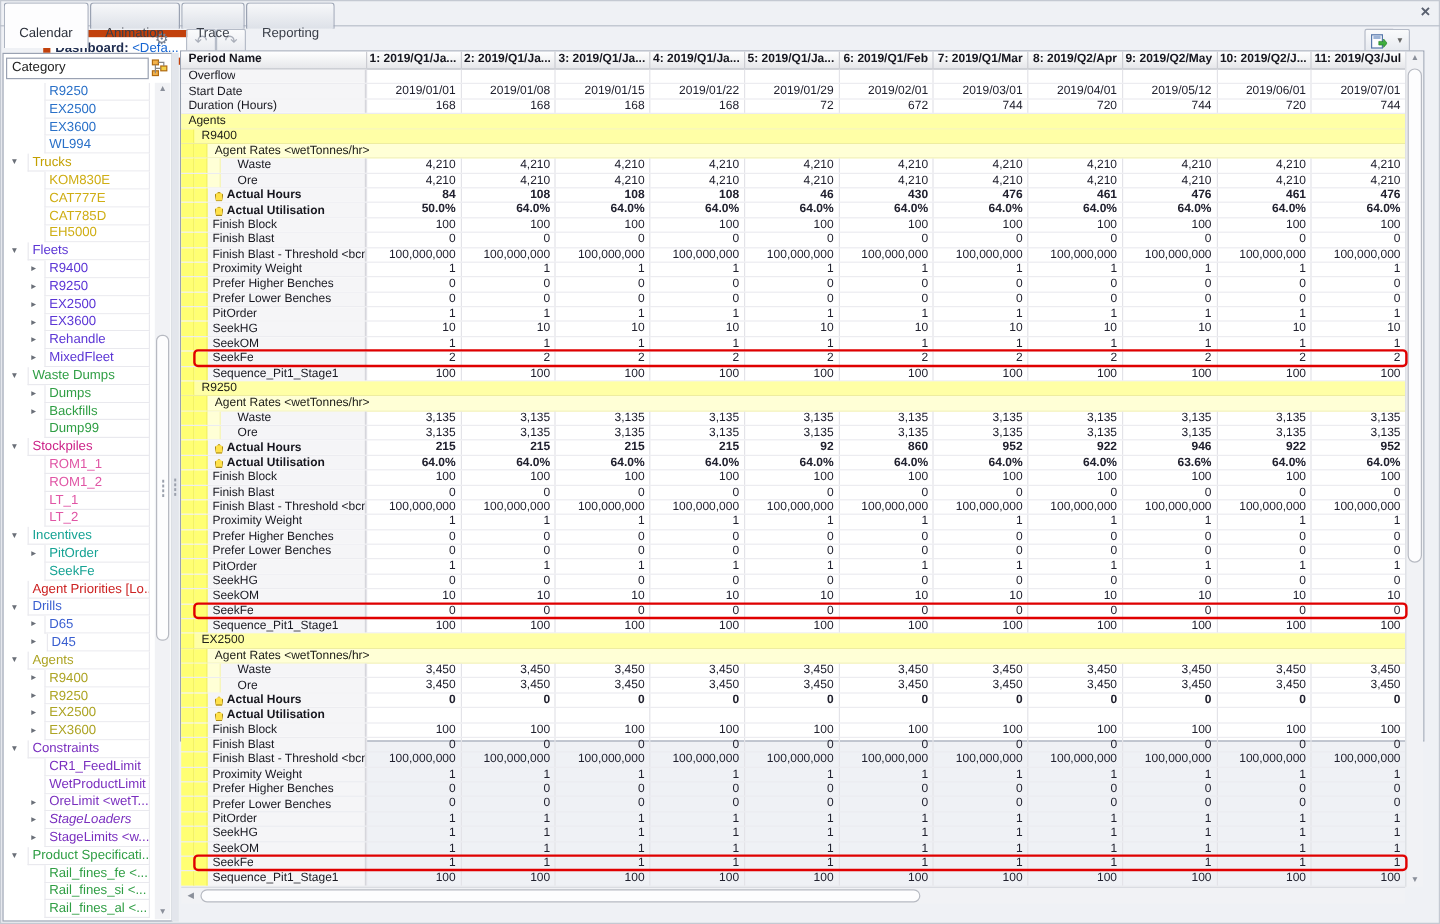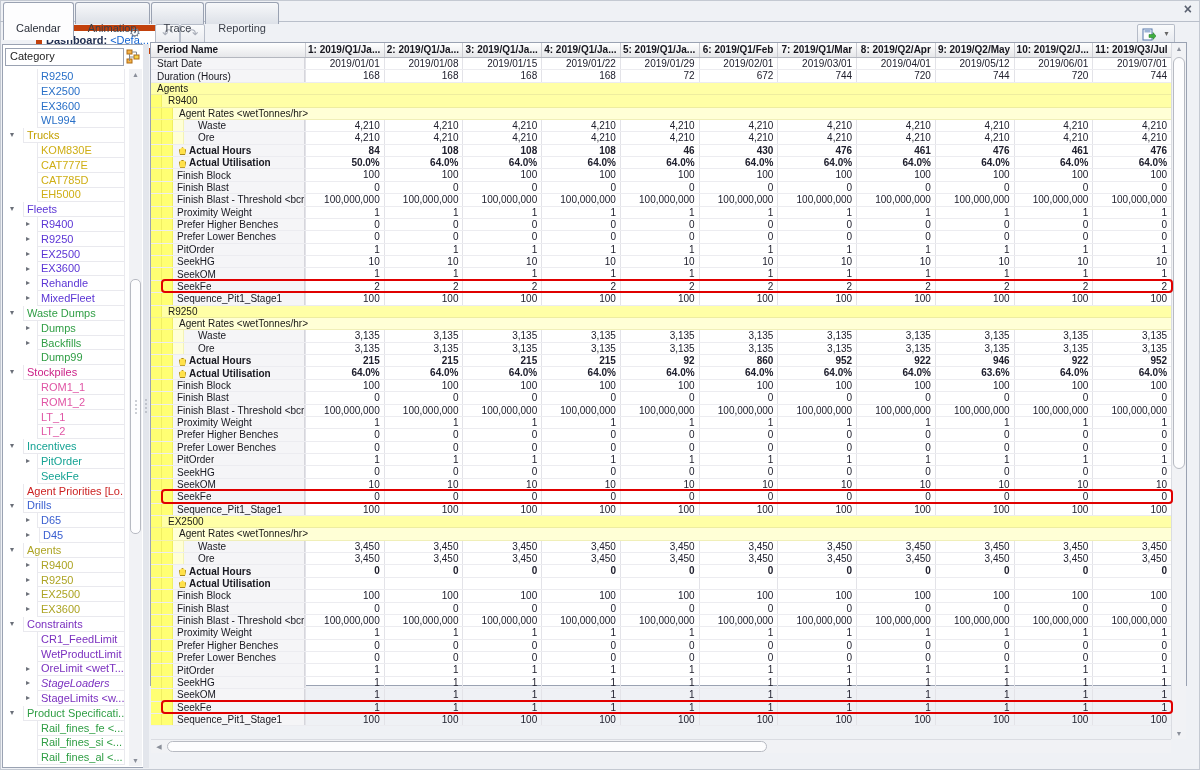--- a/index.html
+++ b/index.html
@@ -44,21 +44,21 @@
             display:flex;align-items:center;padding-left:3px;background:#fff;white-space:nowrap;overflow:hidden;}
   .side-scroll{position:absolute;right:1px;top:24px;width:13px;bottom:1px;background:#f1f2f5;}
   .sb-arrow{position:absolute;left:0;width:13px;text-align:center;font-size:7px;color:#8a8f9a;}
   .side-thumb{position:absolute;left:1px;width:11px;top:210px;height:255px;background:#fdfdfe;
               border:1px solid #b7bac2;border-radius:5px;box-sizing:border-box;}
   .grip{position:absolute;left:50%;top:50%;transform:translate(-50%,-50%);width:5px;height:16px;
         background:radial-gradient(circle,#9aa0ac 0.9px,transparent 1.1px);background-size:5px 4px;}
   .splitter{position:absolute;left:143px;top:44px;width:6px;bottom:2px;background:#e3e6ec;}
 
   
-  .main{position:absolute;left:150px;top:42px;width:1037px;height:644px;background:#fff;
+  .main{position:absolute;left:150px;top:42px;width:1037px;height:576px;background:#fff;
         border:1px solid #9aa2b2;box-sizing:border-box;}
   .thead{position:absolute;left:0;top:0;right:15px;height:15px;display:flex;
          background:linear-gradient(#ffffff,#e6e7ea);border-bottom:1px solid #b4b7bf;box-sizing:border-box;}
   .th{flex:1;font-size:10px;font-weight:bold;color:#16161e;text-align:right;padding:1px 4px 0 2px;
       border-left:1px solid #cbccd2;white-space:nowrap;overflow:hidden;box-sizing:border-box;}
   .th.name{flex:none;width:154px;text-align:left;border-left:none;padding-left:6px;}
   .tbody{position:absolute;left:0;top:15px;right:15px;height:681px;display:grid;grid-auto-rows:12.382px;}
   .row{display:flex;position:relative;border-bottom:1px solid #ececf0;box-sizing:border-box;font-size:10px;}
   .lab{flex:none;width:154px;display:flex;align-items:stretch;background:#f5f5f7;
        border-right:1px solid #d6d6dc;box-sizing:border-box;overflow:visible;}
@@ -326,20 +326,36 @@
         <div class="th">6: 2019/Q1/Feb</div>
         <div class="th">7: 2019/Q1/Mar</div>
         <div class="th">8: 2019/Q2/Apr</div>
         <div class="th">9: 2019/Q2/May</div>
         <div class="th">10: 2019/Q2/J...</div>
         <div class="th">11: 2019/Q3/Jul</div>
       </div>
     <div class="tbody">
         <div class="row">
           <div class="lab">
+            <div class="lab-text" style="padding-left: 6px;">Overflow</div>
+          </div>
+          <div class="val"></div>
+          <div class="val"></div>
+          <div class="val"></div>
+          <div class="val"></div>
+          <div class="val"></div>
+          <div class="val"></div>
+          <div class="val"></div>
+          <div class="val"></div>
+          <div class="val"></div>
+          <div class="val"></div>
+          <div class="val"></div>
+        </div>
+        <div class="row">
+          <div class="lab">
             <div class="lab-text" style="padding-left: 6px;">Start Date</div>
           </div>
           <div class="val">2019/01/01</div>
           <div class="val">2019/01/08</div>
           <div class="val">2019/01/15</div>
           <div class="val">2019/01/22</div>
           <div class="val">2019/01/29</div>
           <div class="val">2019/02/01</div>
           <div class="val">2019/03/01</div>
           <div class="val">2019/04/01</div>

